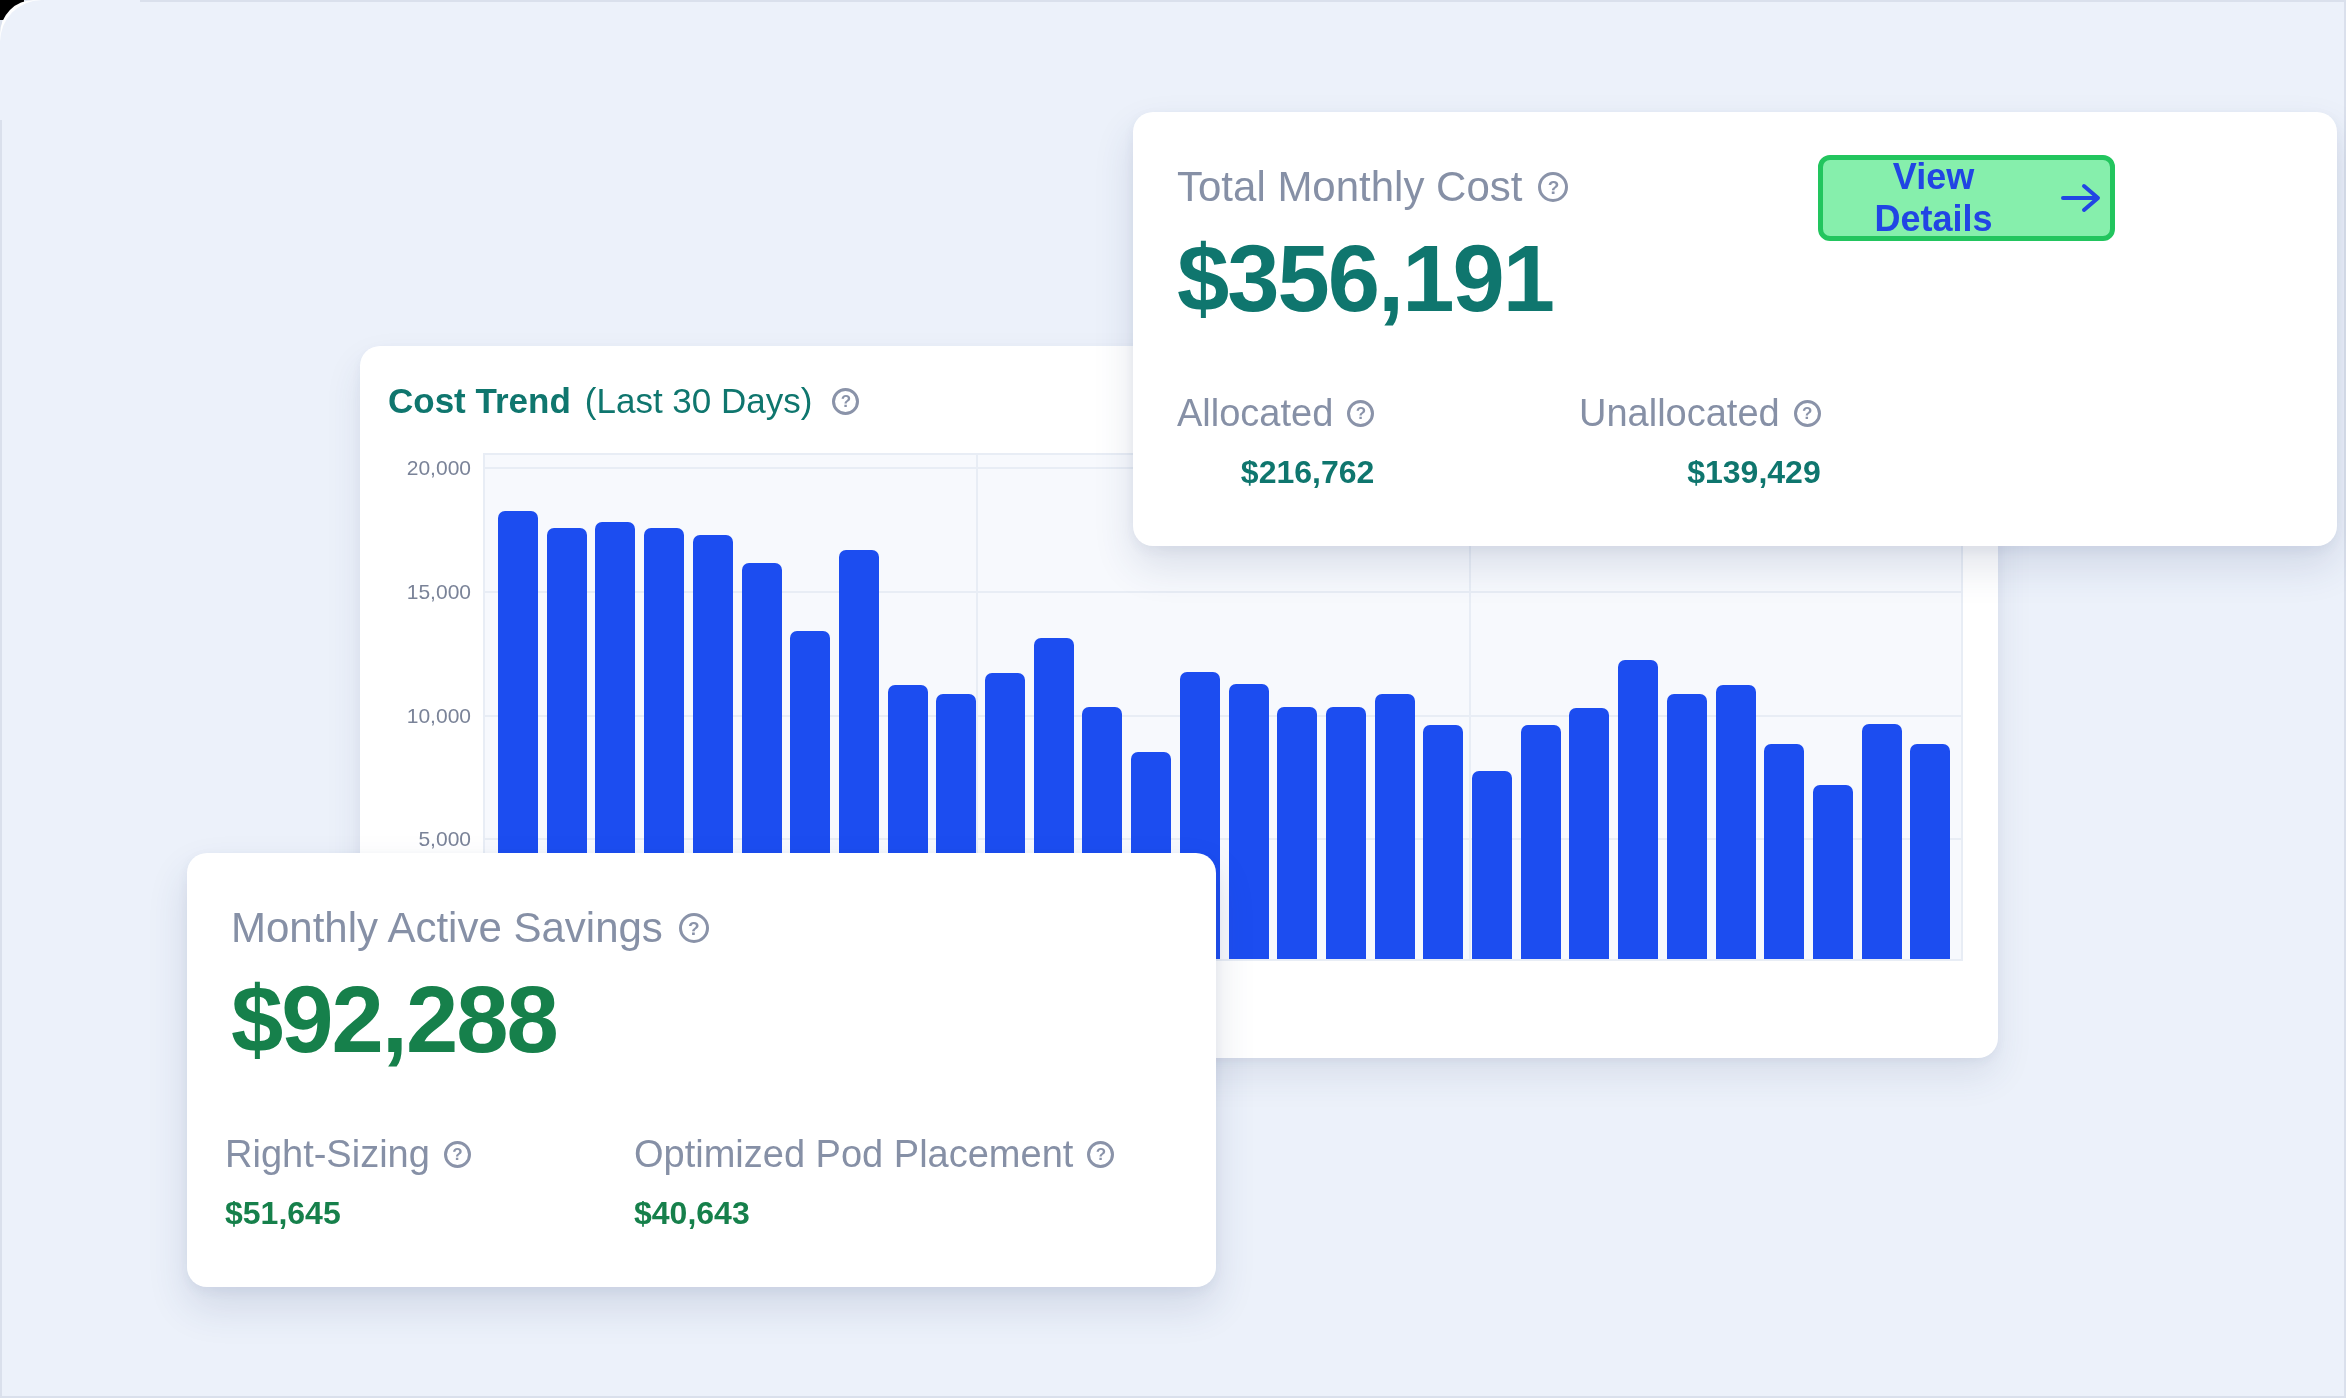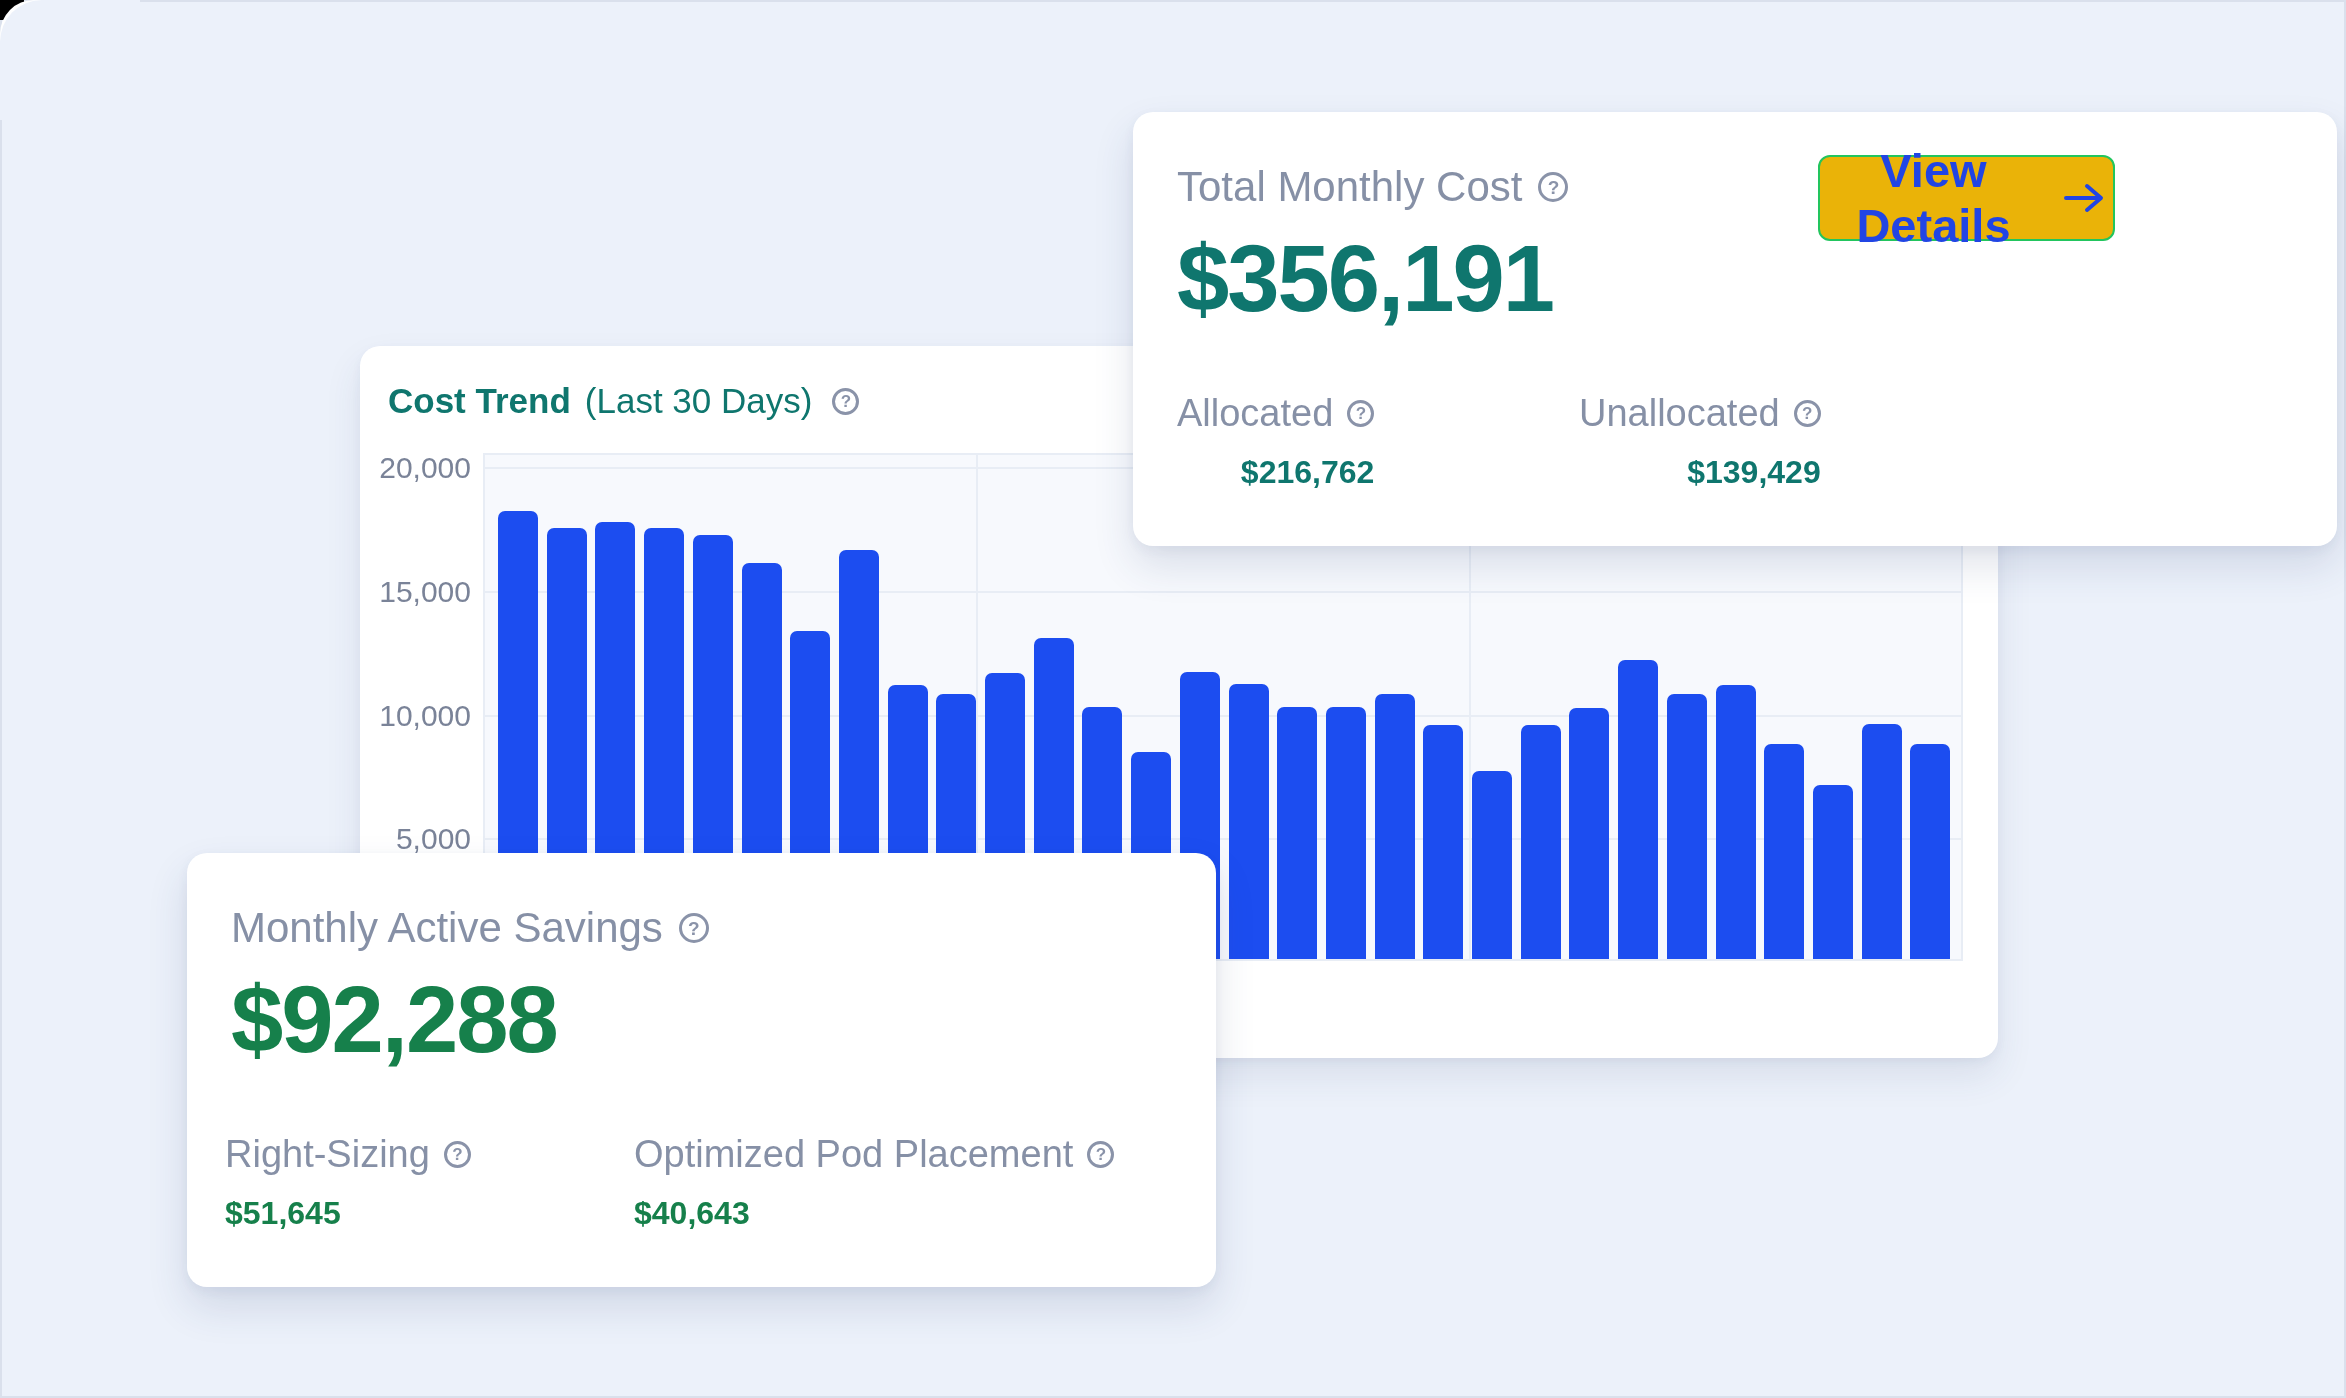--- a/index.html
+++ b/index.html
@@ -48,40 +48,40 @@
   .bd-col .bd-label{display:flex;align-items:center;gap:14px;font-size:38px;line-height:1;}
   .bd-col .bd-value{margin-top:24px;font-size:32px;font-weight:700;line-height:1;}
   .col-a{left:44px;}
   .col-b{left:446px;}
   .savings-card .col-a{left:38px;}
   .savings-card .col-b{left:447px;}
 
   .view-details-btn{
     position:absolute;left:685px;top:43px;width:297px;height:86px;
     display:flex;align-items:center;justify-content:center;gap:20px;
-    background:#eab308;border:2px solid #22c55e;border-radius:12px;cursor:pointer;
-    color:#2145E4;font-size:47px;font-weight:700;font-family:inherit;
+    background:#86efac;border:5px solid #22c55e;border-radius:12px;cursor:pointer;
+    color:#2145E4;font-size:36px;font-weight:700;font-family:inherit;
   }
   .arrow-icon{display:inline-flex;align-items:center;}
 
   
   .chart-title-row{position:absolute;left:28px;top:34px;display:flex;align-items:center;gap:14px;font-size:35px;line-height:1.2;}
   .chart-title-bold{font-weight:700;}
   .chart-title-sub{font-weight:400;}
   .chart-title-row .qicon{width:27px;height:27px;font-size:17px;margin-left:6px;}
 
   .plot-area{
     position:absolute;left:123px;top:107px;width:1480px;height:508px;
     background:#F7F9FD;border:2px solid #E8EDF5;
   }
   .gridline-h{position:absolute;left:0;width:100%;height:2px;background:#E8EDF5;}
   .gridline-v{position:absolute;top:0;bottom:0;width:2px;background:#E8EDF5;}
   .y-tick-label{
     position:absolute;left:-124px;width:110px;text-align:right;
-    font-size:30px;color:#7A8398;line-height:36px;
+    font-size:21px;color:#7A8398;line-height:36px;
   }
   .bar{position:absolute;bottom:0;width:40px;background:#1C4DF0;border-radius:7px 7px 0 0;}
 </style>
 </head>
 <body>
 
 <div class="stage">
 
   <div class="corner-black"></div>
   <div class="corner-white"></div>

